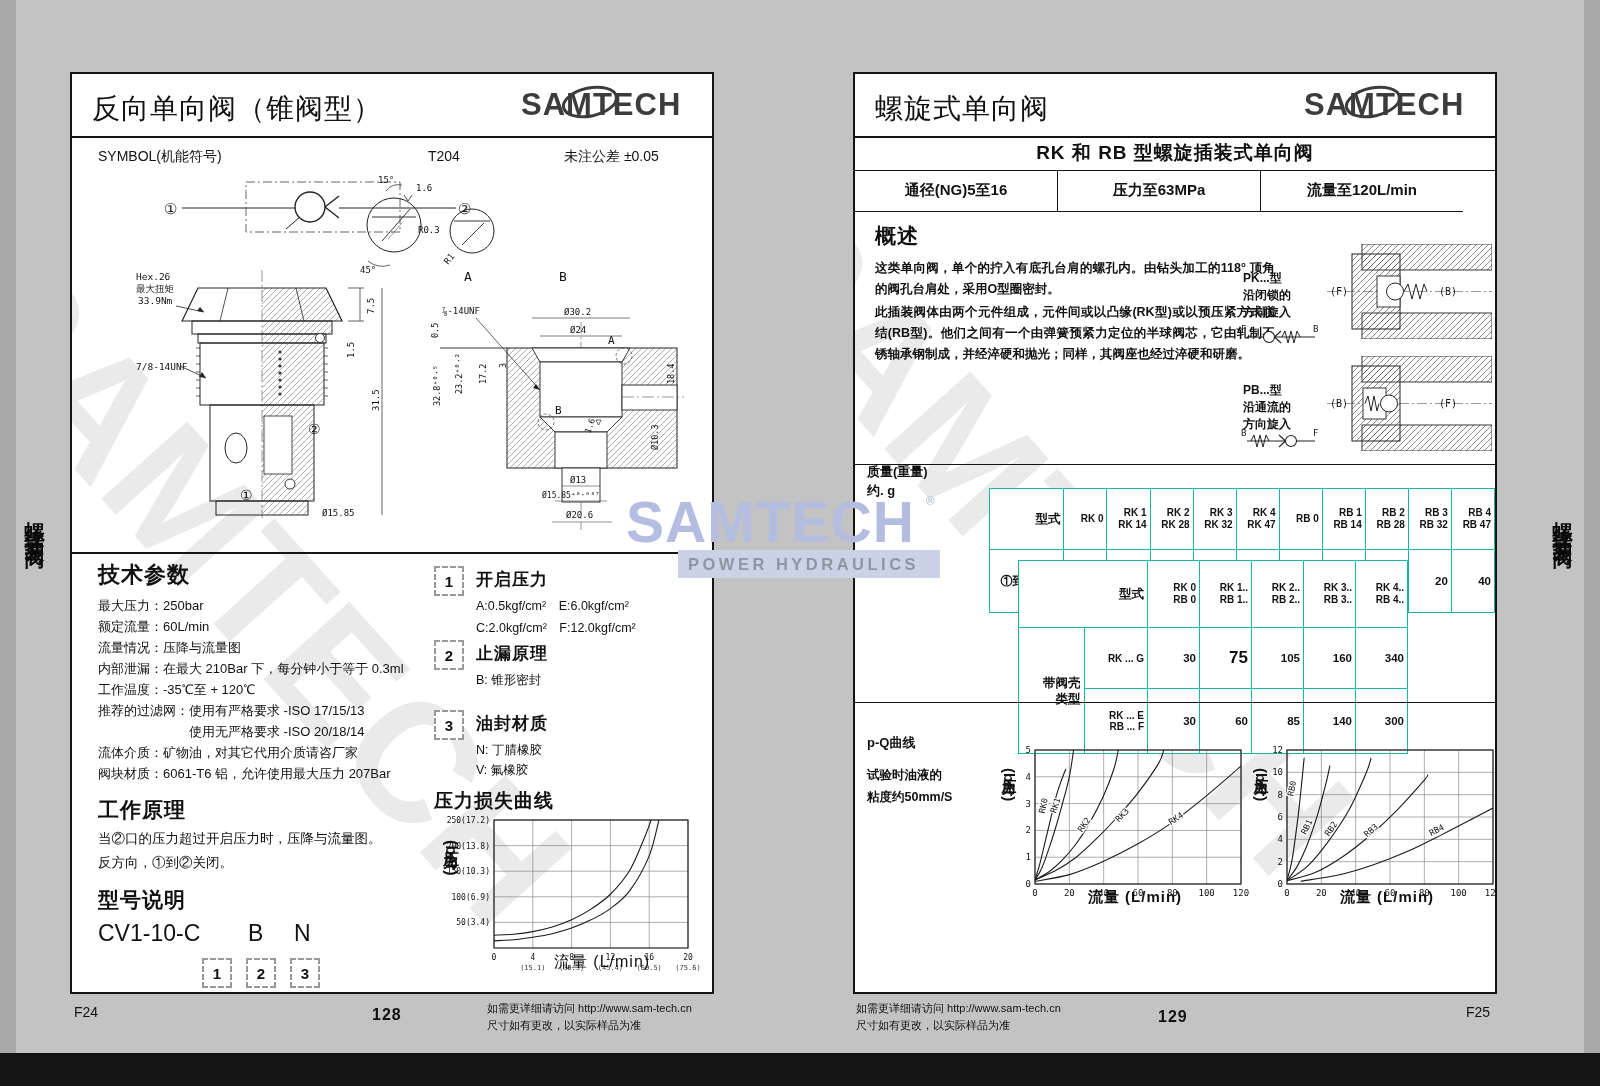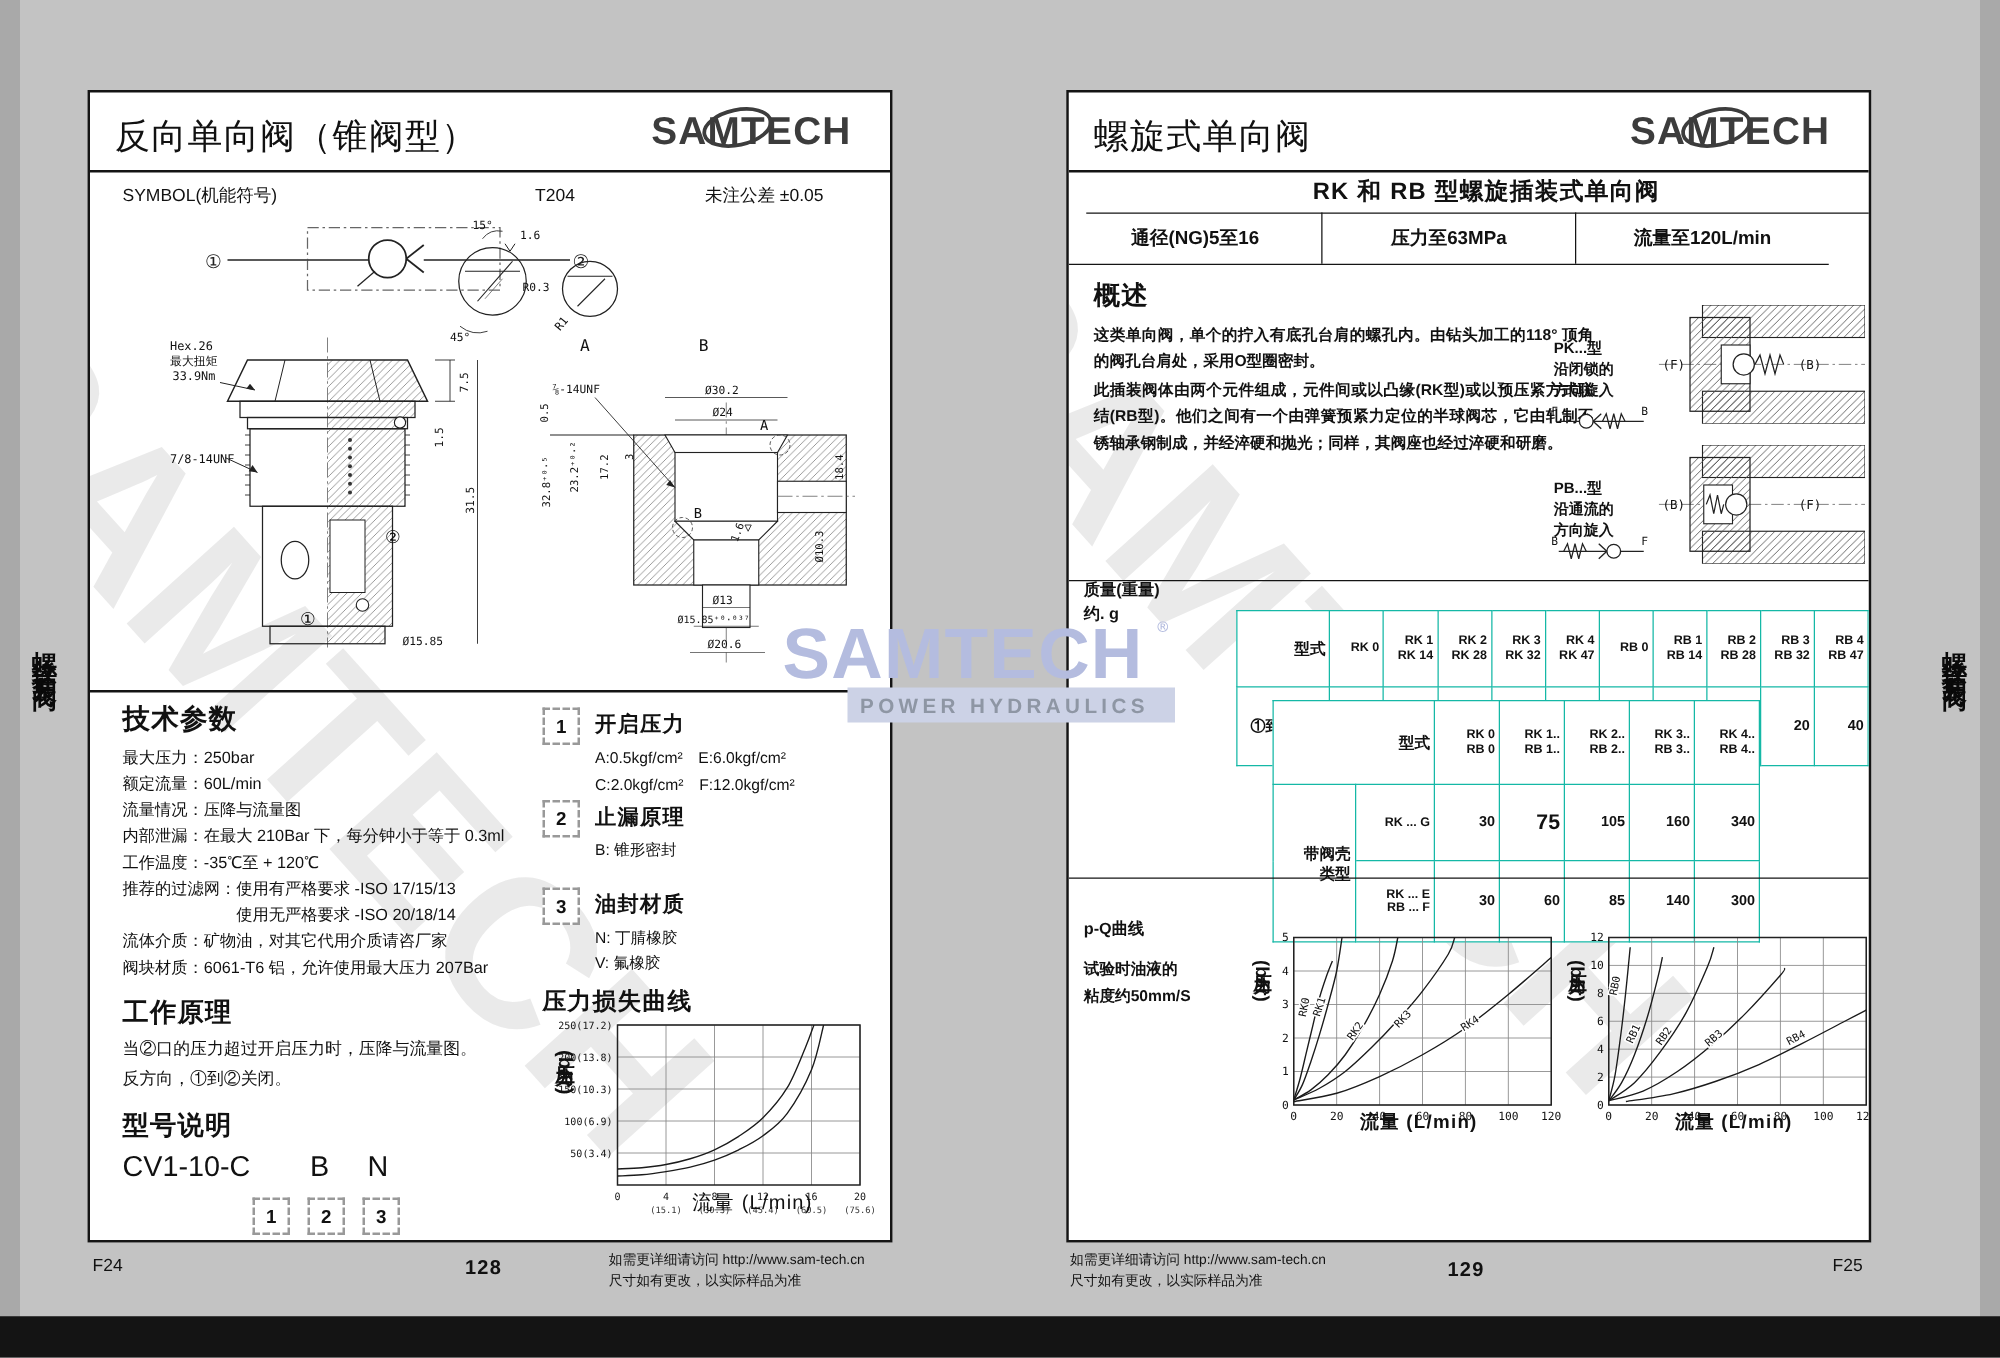--- a/index.html
+++ b/index.html
@@ -298,21 +298,21 @@
   <div class="ph">
     <div class="ptitle">螺旋式单向阀</div>
     <div class="logo">
       <svg width="185" height="46">
         <text x="4" y="33" font-size="31" font-weight="bold" fill="#3c3c3c" style="font-family:'Liberation Sans',sans-serif;letter-spacing:1px">SAMTECH</text>
         <ellipse cx="73" cy="20" rx="27" ry="14" fill="none" stroke="#3c3c3c" stroke-width="3" transform="rotate(-12 73 20)"></ellipse>
       </svg>
     </div>
   </div>
 
-  <div class="abs" style="left:14px;top:62px;width:640px;height:34px;border-bottom:1.5px solid #141414;
+  <div class="abs" style="left:0;top:62px;width:640px;height:34px;border-bottom:1.5px solid #141414;
               display:flex;align-items:center;justify-content:center">
     <span class="sec" style="font-size:19px">RK 和 RB 型螺旋插装式单向阀</span>
   </div>
   <div class="abs" style="left:0;top:96px;width:608px;height:41px;border-bottom:1.5px solid #141414;display:flex">
     <div class="speccell" style="border-right:1.5px solid #141414">通径(NG)5至16</div>
     <div class="speccell" style="border-right:1.5px solid #141414">压力至63MPa</div>
     <div class="speccell">流量至120L/min</div>
   </div>
 
   <div class="abs sec" style="left:20px;top:148px;font-size:21px">概述</div>

